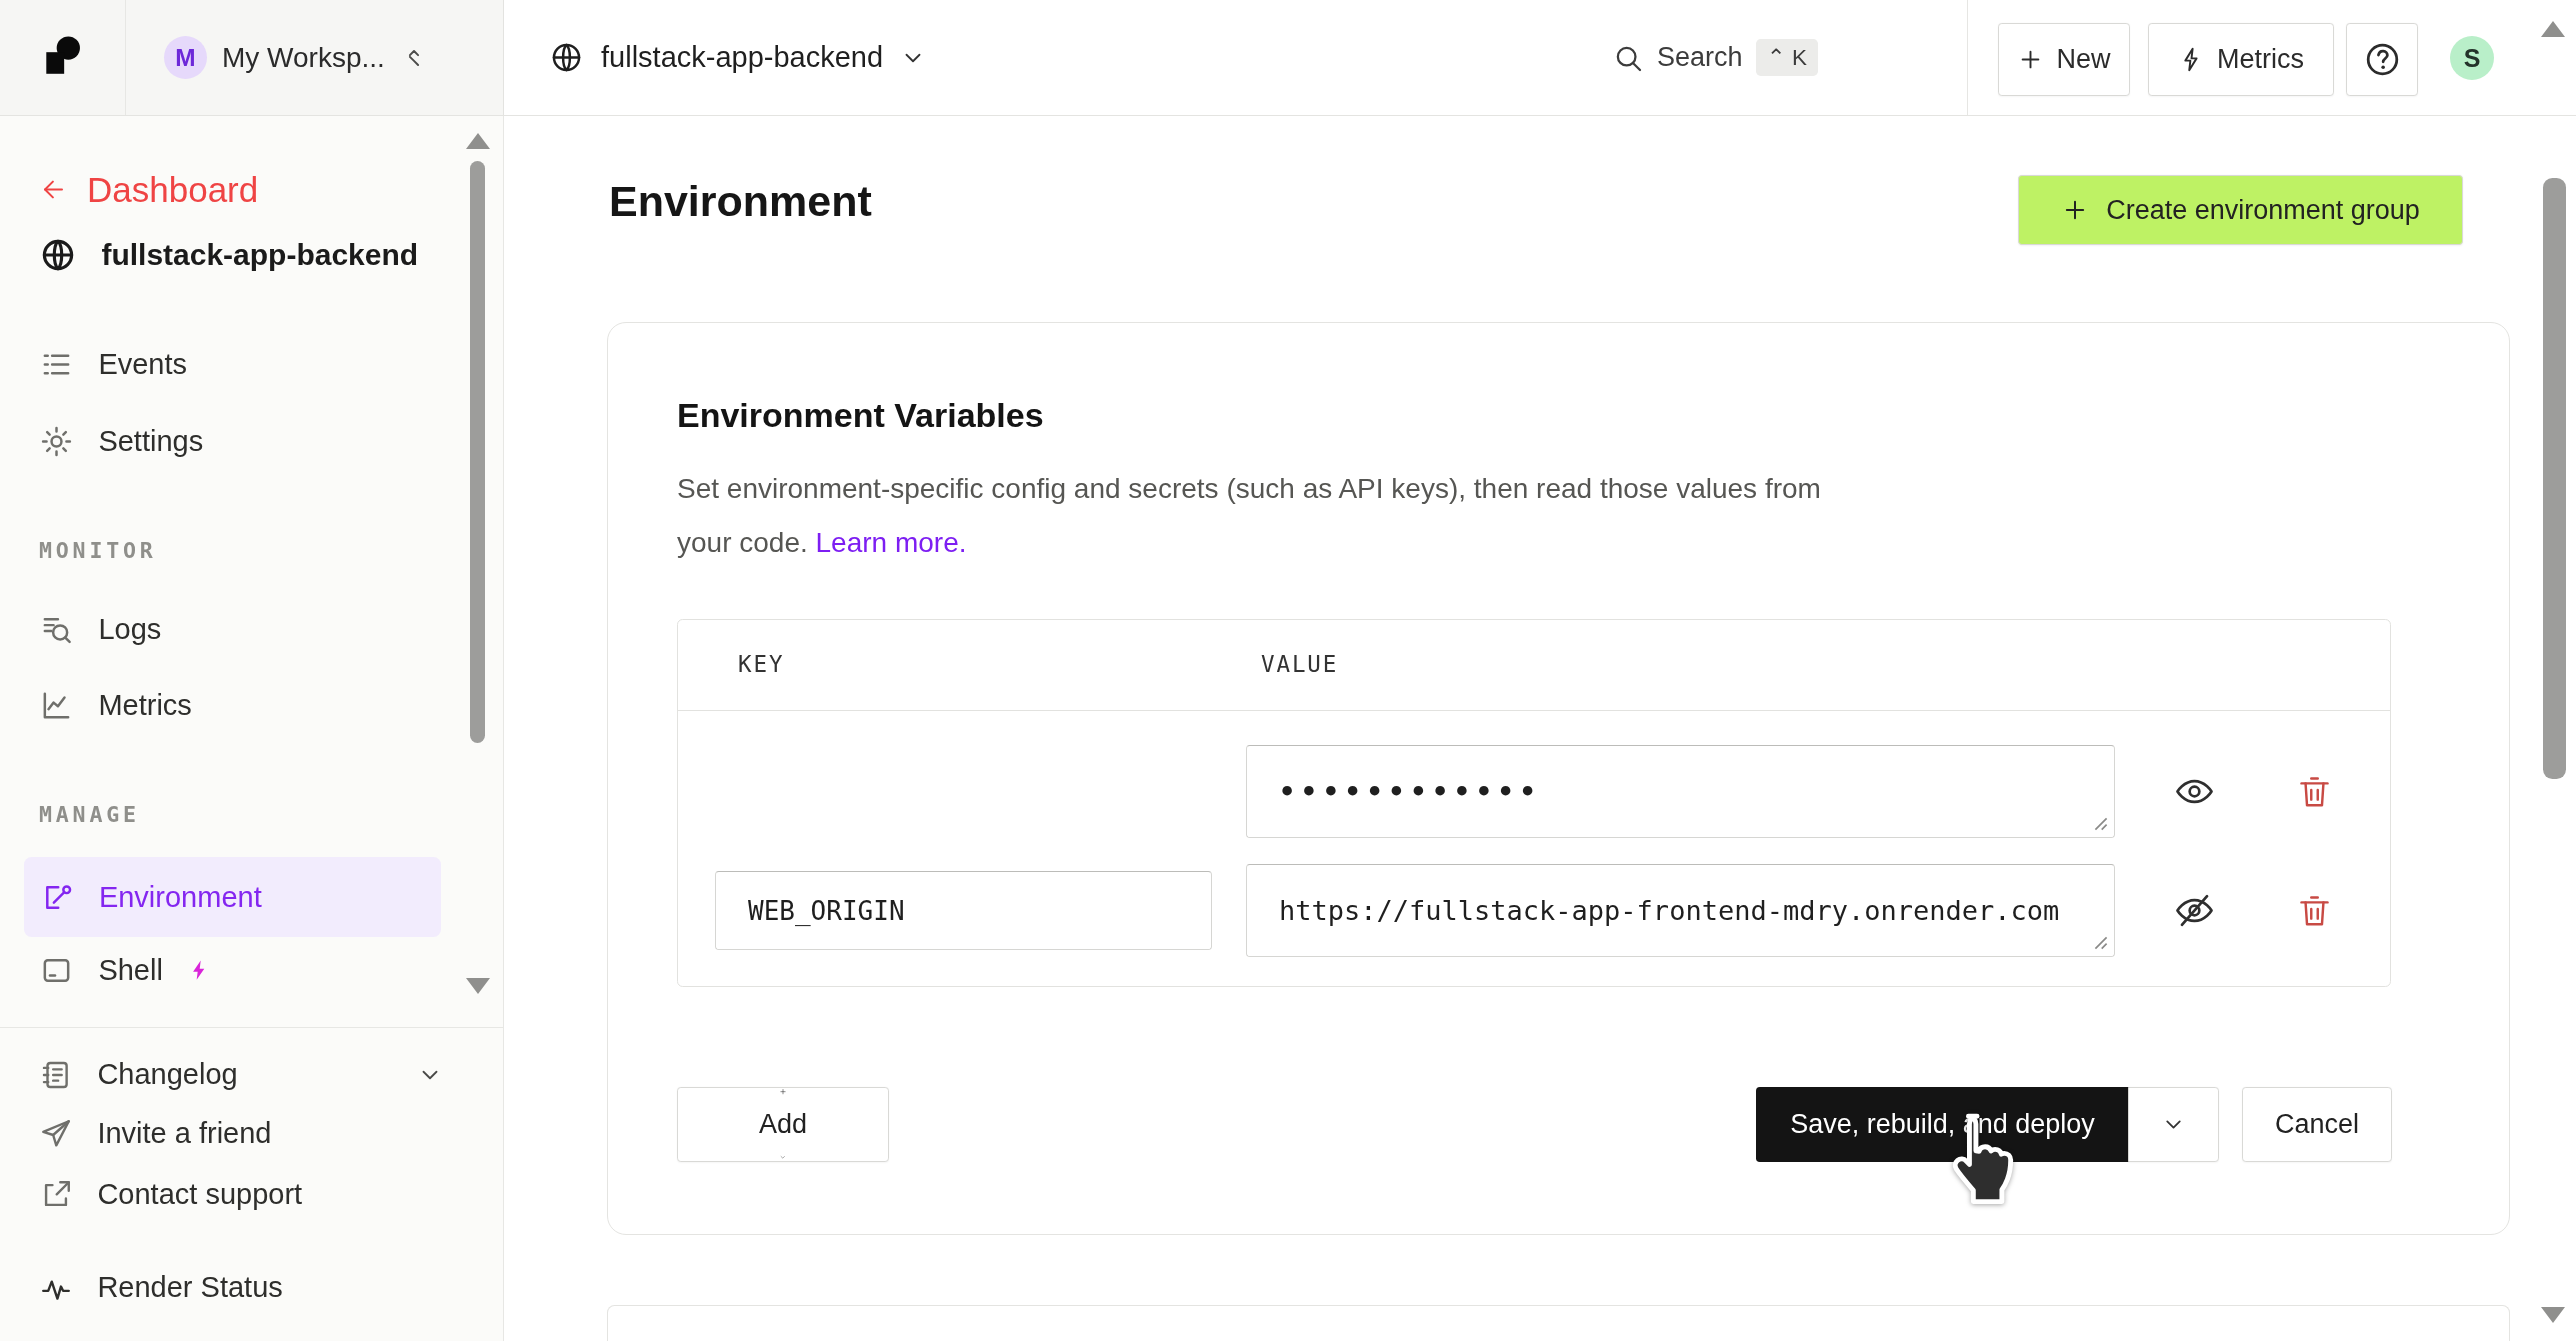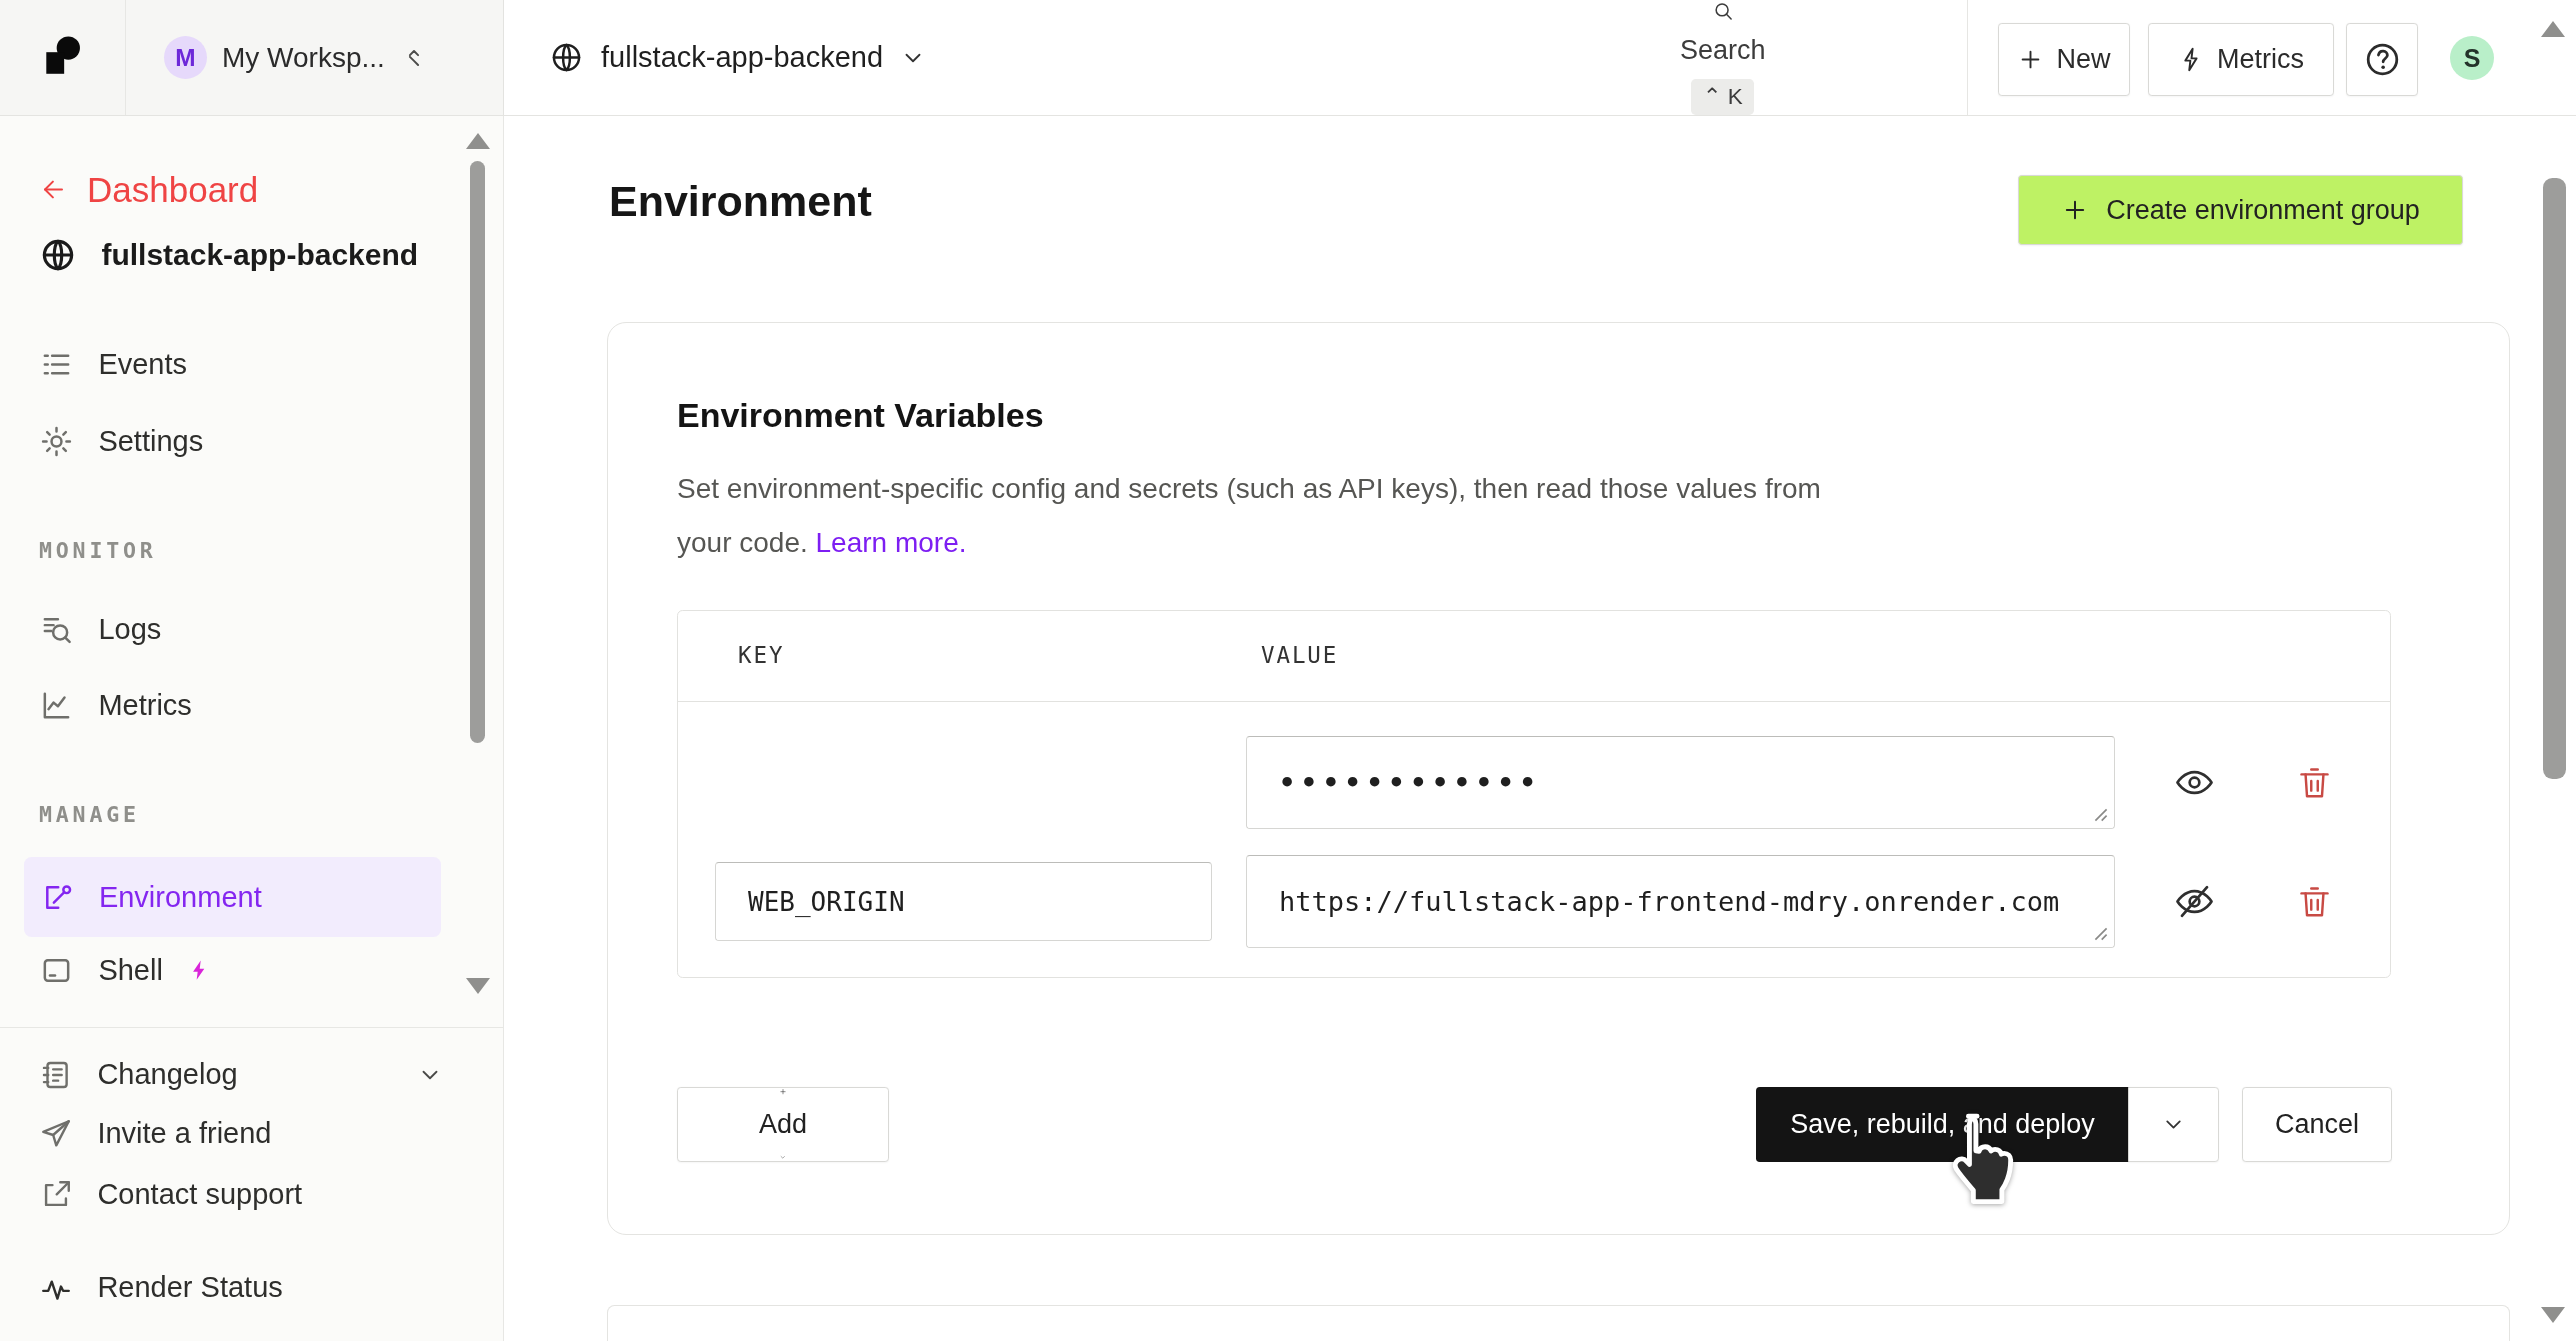--- a/index.html
+++ b/index.html
@@ -9,21 +9,21 @@
   .stroke { fill:none; stroke:currentColor; stroke-width:1.7; stroke-linecap:round; stroke-linejoin:round; }
 
   
   #topbar { position:absolute; left:0; top:0; width:2576px; height:116px; background:#fff; border-bottom:0.9px solid #e4e4e1; z-index:5; }
   .logo-cell { position:absolute; left:0; top:0; width:126px; height:115px; background:#f6f6f4; border-right:0.9px solid #e7e7e4; display:flex; align-items:center; justify-content:center; }
   .ws-cell { position:absolute; left:126px; top:0; width:378px; height:115px; background:#f6f6f4; border-right:0.9px solid #e3e3e0; display:flex; align-items:center; padding-left:38px; gap:15px; }
   .ws-avatar { width:43px; height:43px; border-radius:50%; background:#e6d9fb; color:#6d28d9; font-size:24.4px; font-weight:700; display:flex; align-items:center; justify-content:center; }
   .ws-name { font-size:28px; color:#2b2b2b; }
   .svc-select { position:absolute; left:549px; top:0; height:115px; display:flex; align-items:center; gap:17px; color:#1f1f1f; }
   .svc-name { font-size:29px; font-weight:500; }
-  .search { position:absolute; left:1680px; top:0; height:115px; display:flex; align-items:center; gap:13px; color:#3c3c3c;flex-direction:column; }
+  .search { position:absolute; left:1612px; top:0; height:115px; display:flex; align-items:center; gap:13px; color:#3c3c3c; }
   .search-label { font-size:27px; }
   .kbd { background:#ececea; border-radius:4.7px; padding:4.7px 11.3px; font-size:22.5px; color:#3c3c3c; }
   .vdiv { position:absolute; left:1967px; top:0; width:0.9px; height:115px; background:#e6e6e3; }
   .tb-btn { position:absolute; top:22.5px; height:73px; background:#fff; border:0.9px solid #d9d9d6; border-radius:3.8px;
     display:flex; align-items:center; justify-content:center; gap:12.2px; font-size:27px; color:#2b2b2b; box-shadow:0 0.9px 1.9px rgba(0,0,0,.04); cursor:pointer; }
   .avatar-s { position:absolute; left:2450px; top:36px; width:44px; height:44px; border-radius:50%; background:#b9efc9; color:#24322a; font-size:25px; font-weight:600; display:flex; align-items:center; justify-content:center; }
 
   
   #sidebar { position:absolute; left:0; top:116px; width:504px; height:1226px; background:#fbfbf9; border-right:0.9px solid #e7e7e4; }
   .srow { position:absolute; left:39px; height:45px; display:flex; align-items:center; gap:24.4px; font-size:29px; color:#2e2e2c; cursor:pointer; }
@@ -45,21 +45,21 @@
 
   
   #main { position:absolute; left:504px; top:116px; width:2044px; height:1226px; background:#fff; overflow:hidden; }
   .page-title { position:absolute; left:105px; top:61px; font-size:43px; font-weight:600; color:#161616; }
   .create-btn { position:absolute; left:1514px; top:59px; width:445px; height:70px; background:#bef264; border:0.9px solid #d9d9d6; border-radius:3.8px; box-shadow:0 0.9px 1.9px rgba(0,0,0,.05);
     display:flex; align-items:center; justify-content:center; gap:17px; font-size:27px; color:#222; cursor:pointer; }
   .card { position:absolute; left:103px; top:206px; width:1903px; height:913px; background:#fff; border:0.9px solid #e4e4e1; border-radius:19px; }
   .card-heading { position:absolute; left:69px; top:73px; font-size:34px; font-weight:700; color:#141414; }
   .card-desc { position:absolute; left:69px; top:139px; width:1183px; font-size:28px; line-height:54px; color:#565653; }
   .learn-link { color:#7d1ef2; cursor:pointer; }
-  .table-box { position:absolute; left:69px; top:287px; width:1714px; height:368px; border:0.9px solid #e2e2df; border-radius:5.6px; background:#fff; }
+  .table-box { position:absolute; left:69px; top:296px; width:1714px; height:368px; border:0.9px solid #e2e2df; border-radius:5.6px; background:#fff; }
   .thead { position:absolute; left:0; top:0; width:100%; height:91px; border-bottom:0.9px solid #e2e2df; }
   .th { position:absolute; top:31px; font-family:"DejaVu Sans Mono","Liberation Mono",monospace; font-size:22.5px; letter-spacing:1.9px; color:#333; }
   .field { position:absolute; background:#fff; border:0.9px solid #d6d6d3; border-top-color:#bcbcb9; border-radius:3.8px; display:flex; align-items:center; padding-left:32px;
     font-family:"DejaVu Sans Mono","Liberation Mono",monospace; color:#1f1f1f; cursor:text; }
   .key-field { width:497px; height:79px; font-size:26px; }
   .val-field { width:869px; height:93px; font-size:27px; }
   .dots { font-size:27px; font-weight:700; letter-spacing:5.6px; }
   .grip { position:absolute; right:5.6px; bottom:5.6px; color:#8a8a88; }
   .icon-btn { position:absolute; width:49px; height:49px; display:flex; align-items:center; justify-content:center; color:#2f2f2f; cursor:pointer; }
   .trash-btn { color:#c84a44; }

